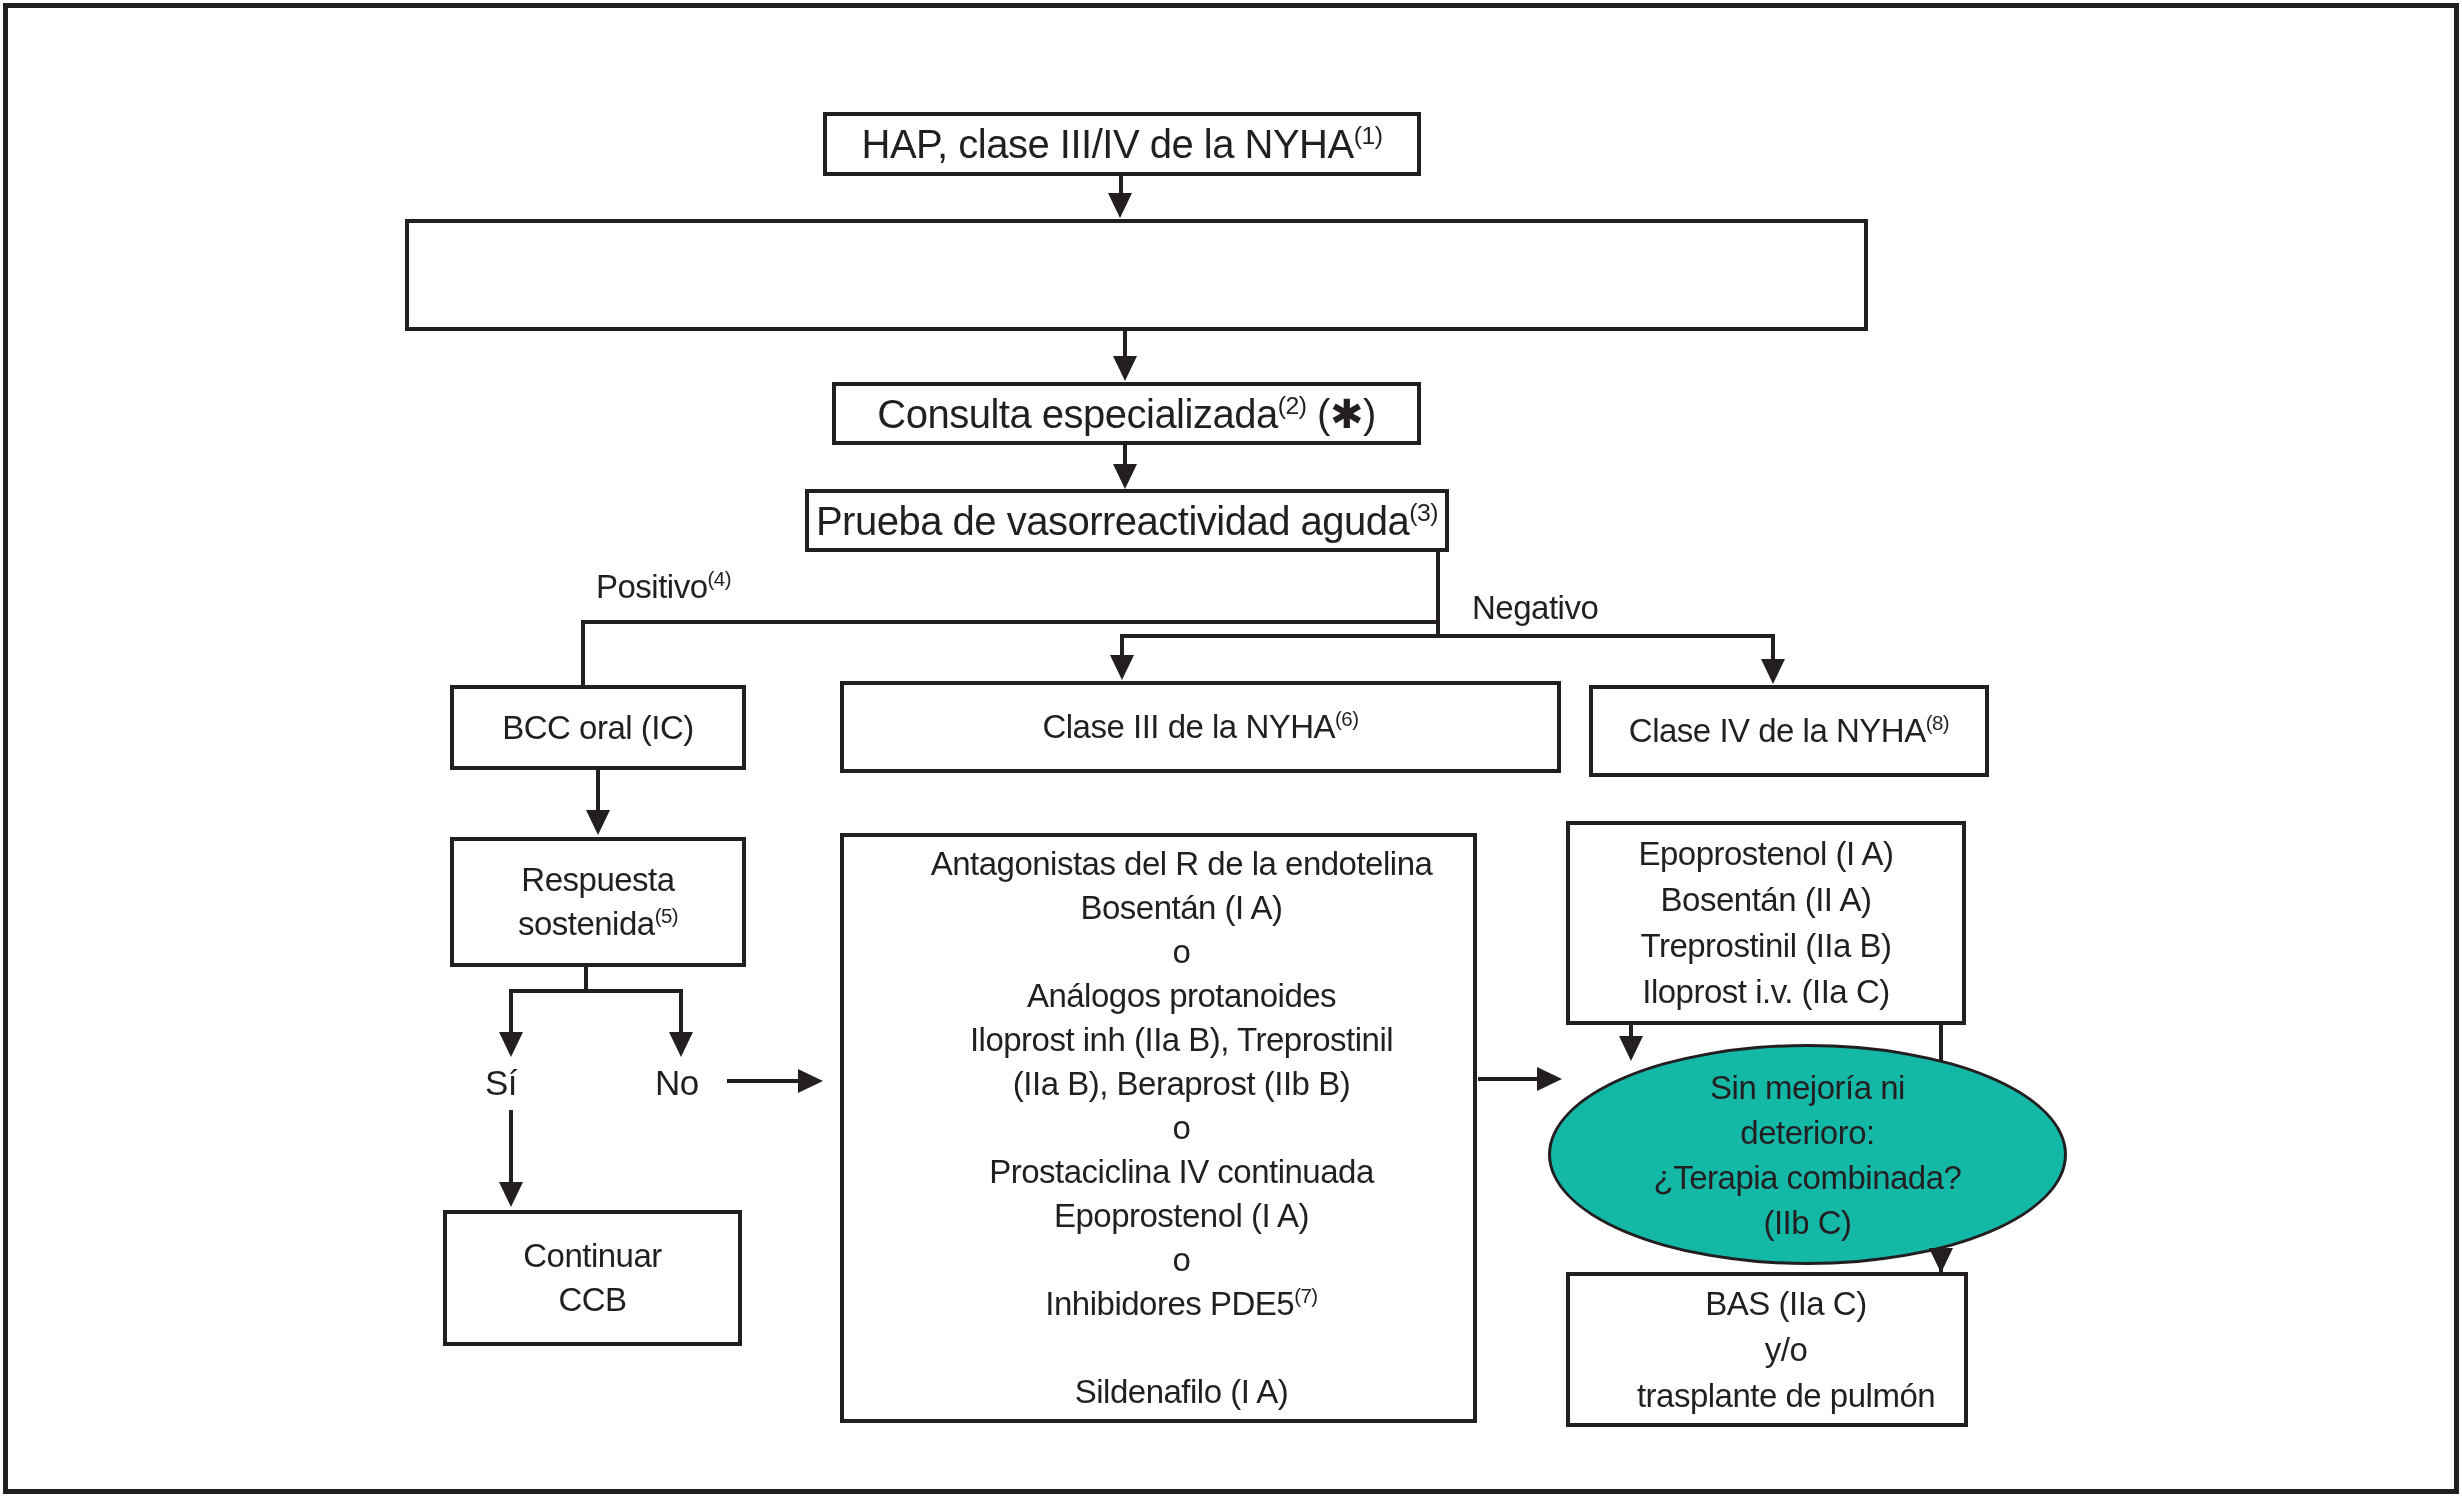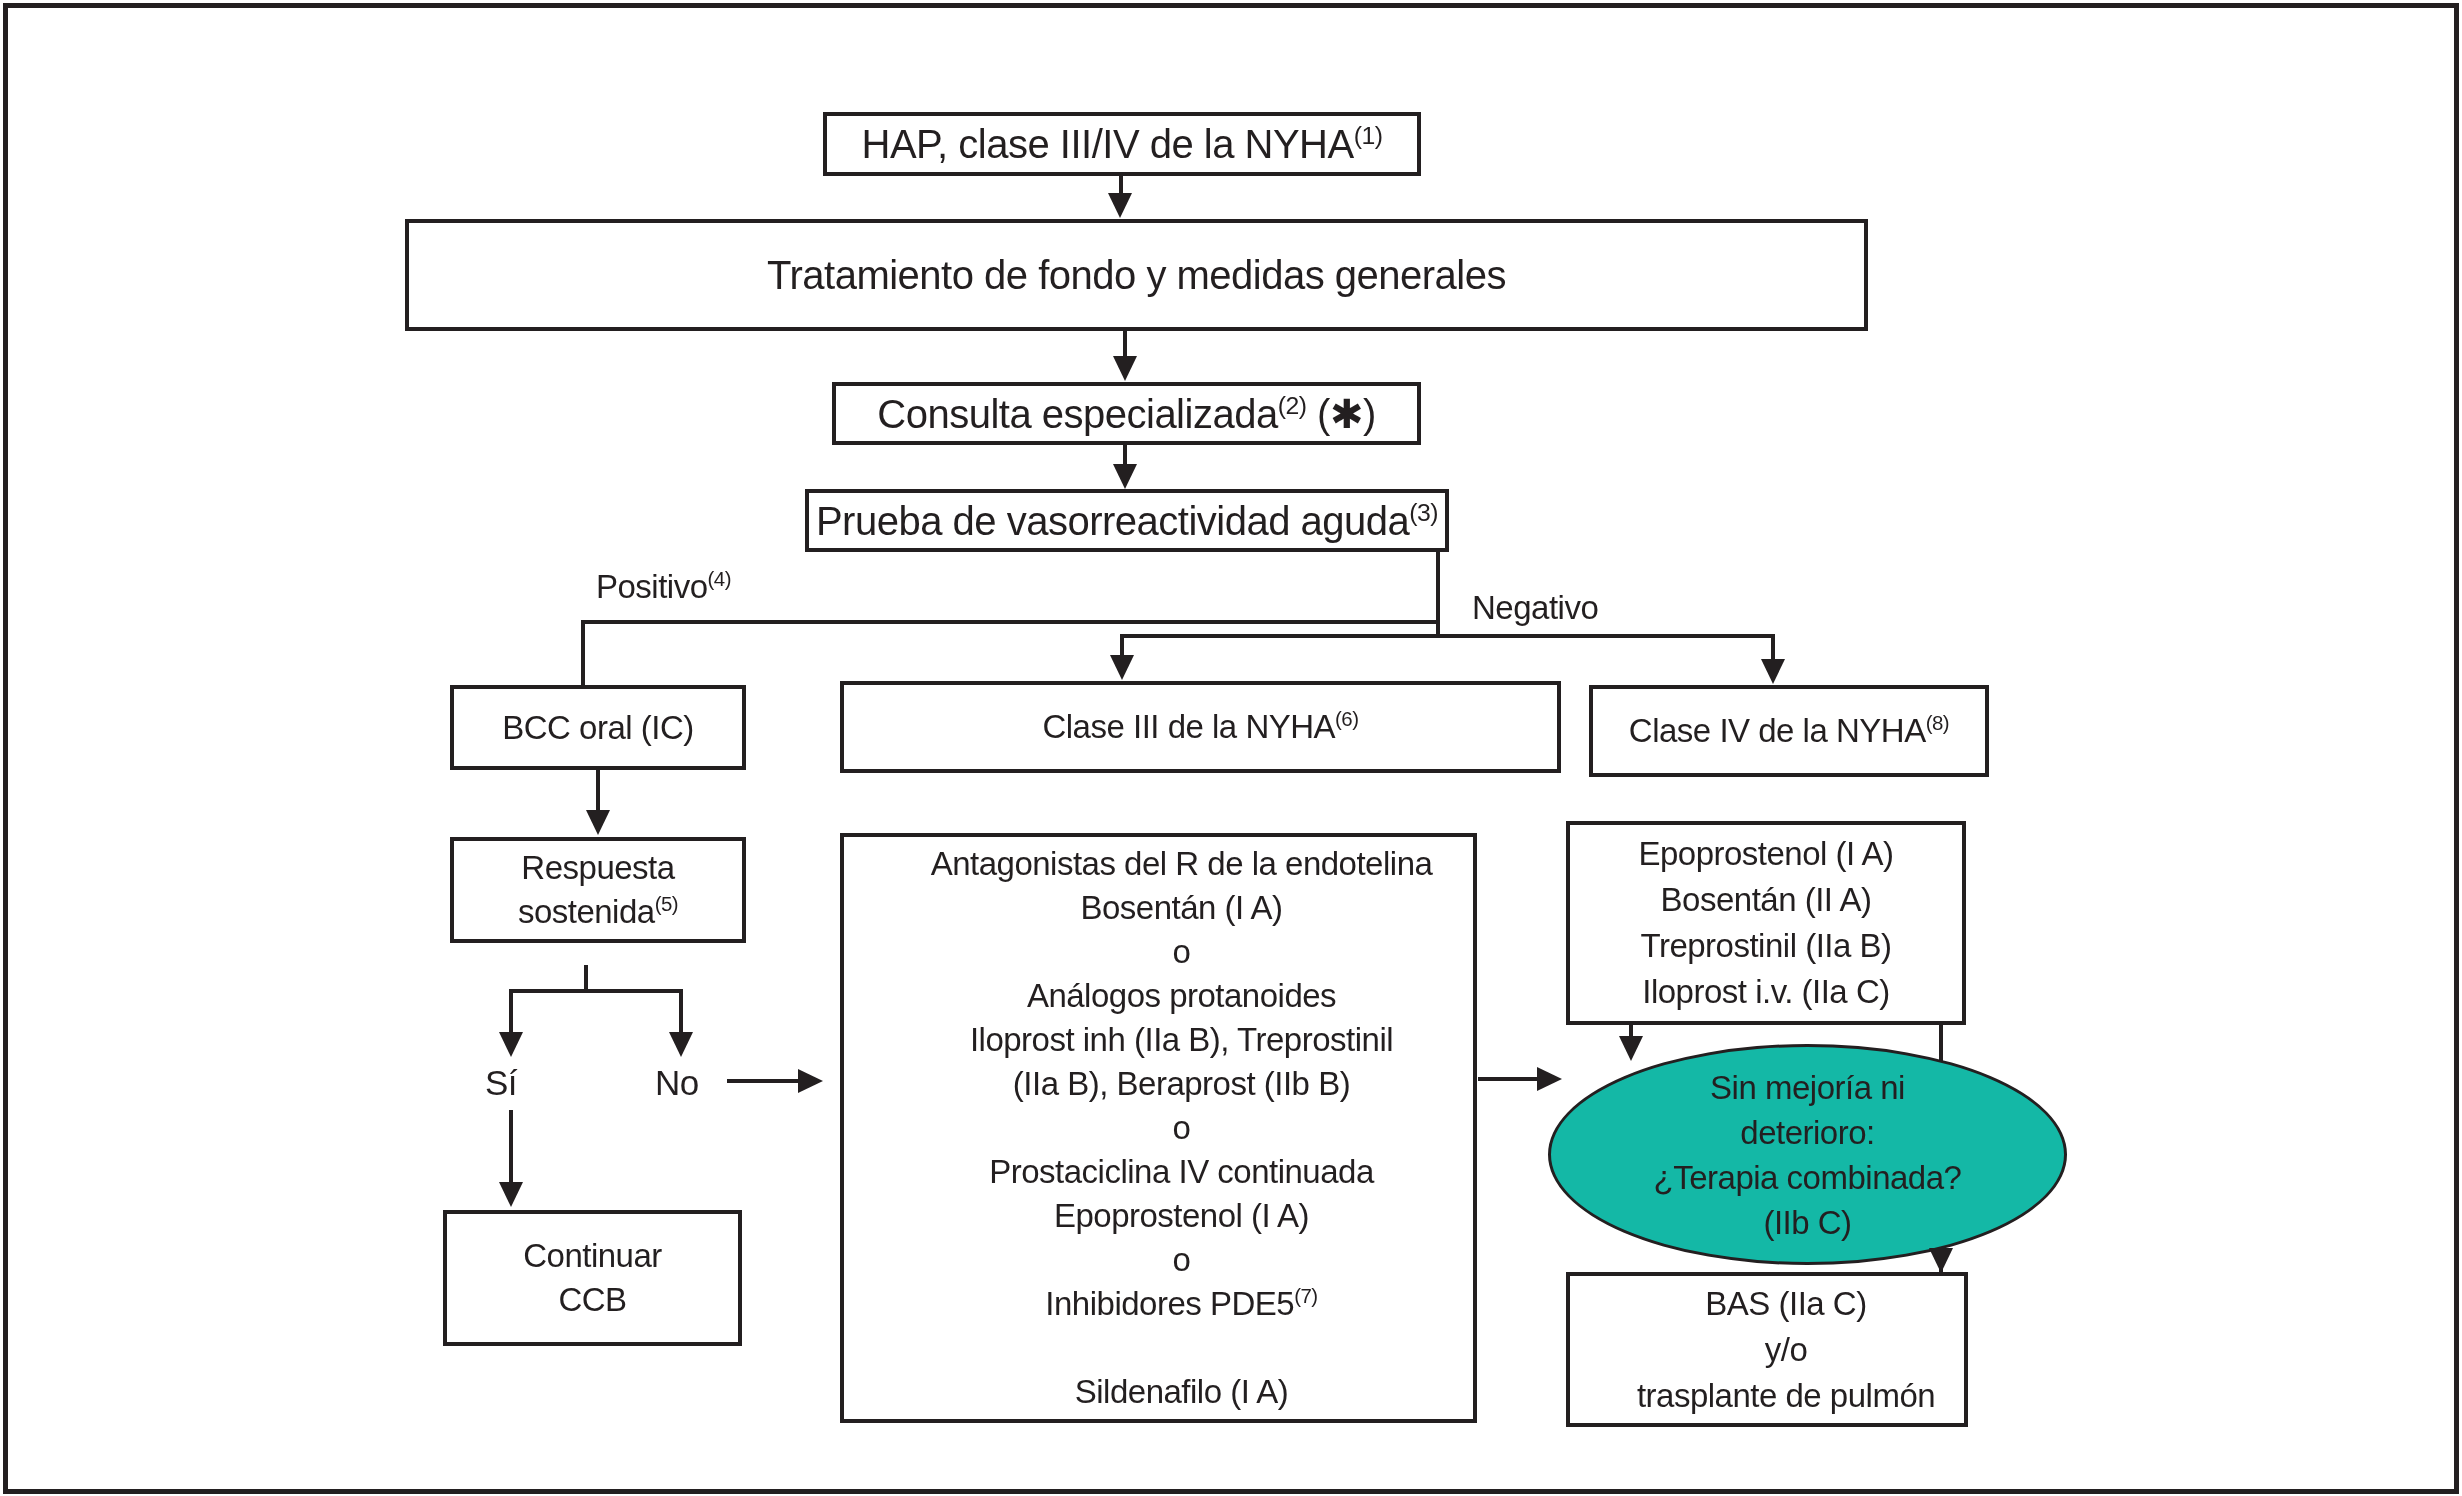--- a/index.html
+++ b/index.html
@@ -86,21 +86,20 @@
   <div class="vline" style="left:1629px;top:1024px;height:14.7px;"></div>
   <div class="arrow-down" style="left:1619px;top:1036px;"></div>
   <div class="vline" style="left:1939px;top:1024px;height:248px;"></div>
   <div class="arrow-down" style="left:1929px;top:1248px;"></div>
 
   <div class="node fs37" style="left:823px;top:112px;width:598px;height:64px;">
     <div class="tline"><span>HAP, clase III/IV de la NYHA</span><sup>(1)</sup></div>
   </div>
 
   <div class="node fs37" style="left:405px;top:219px;width:1463px;height:112px;">
-    <div class="tline">Tratamiento de fondo y medidas generales</div>
   </div>
 
   <div class="node fs37" style="left:832px;top:382px;width:589px;height:63px;">
     <div class="tline"><span>Consulta especializada</span><sup>(2)</sup><span> (✱)</span></div>
   </div>
 
   <div class="node fs37" style="left:805px;top:489px;width:644px;height:63px;">
     <div class="tline"><span>Prueba de vasorreactividad aguda</span><sup>(3)</sup></div>
   </div>
 
@@ -112,21 +111,21 @@
   </div>
 
   <div class="node fs36" style="left:840px;top:681px;width:721px;height:92px;">
     <div class="tline"><span>Clase III de la NYHA</span><sup>(6)</sup></div>
   </div>
 
   <div class="node fs36" style="left:1589px;top:685px;width:400px;height:92px;">
     <div class="tline"><span>Clase IV de la NYHA</span><sup>(8)</sup></div>
   </div>
 
-  <div class="node fs36" style="left:450px;top:837px;width:296px;height:106px;">
+  <div class="node fs36" style="left:450px;top:837px;width:296px;height:130px;">
     <div class="tline">Respuesta</div>
     <div class="tline"><span>sostenida</span><sup>(5)</sup></div>
   </div>
 
   <div class="node fs36" style="left:840px;top:833px;width:637px;height:590px;">
     <div style="width:100%;padding-left:46px;">
         <div class="tline">Antagonistas del R de la endotelina</div>
         <div class="tline">Bosentán (I A)</div>
         <div class="tline">o</div>
         <div class="tline">Análogos protanoides</div>

